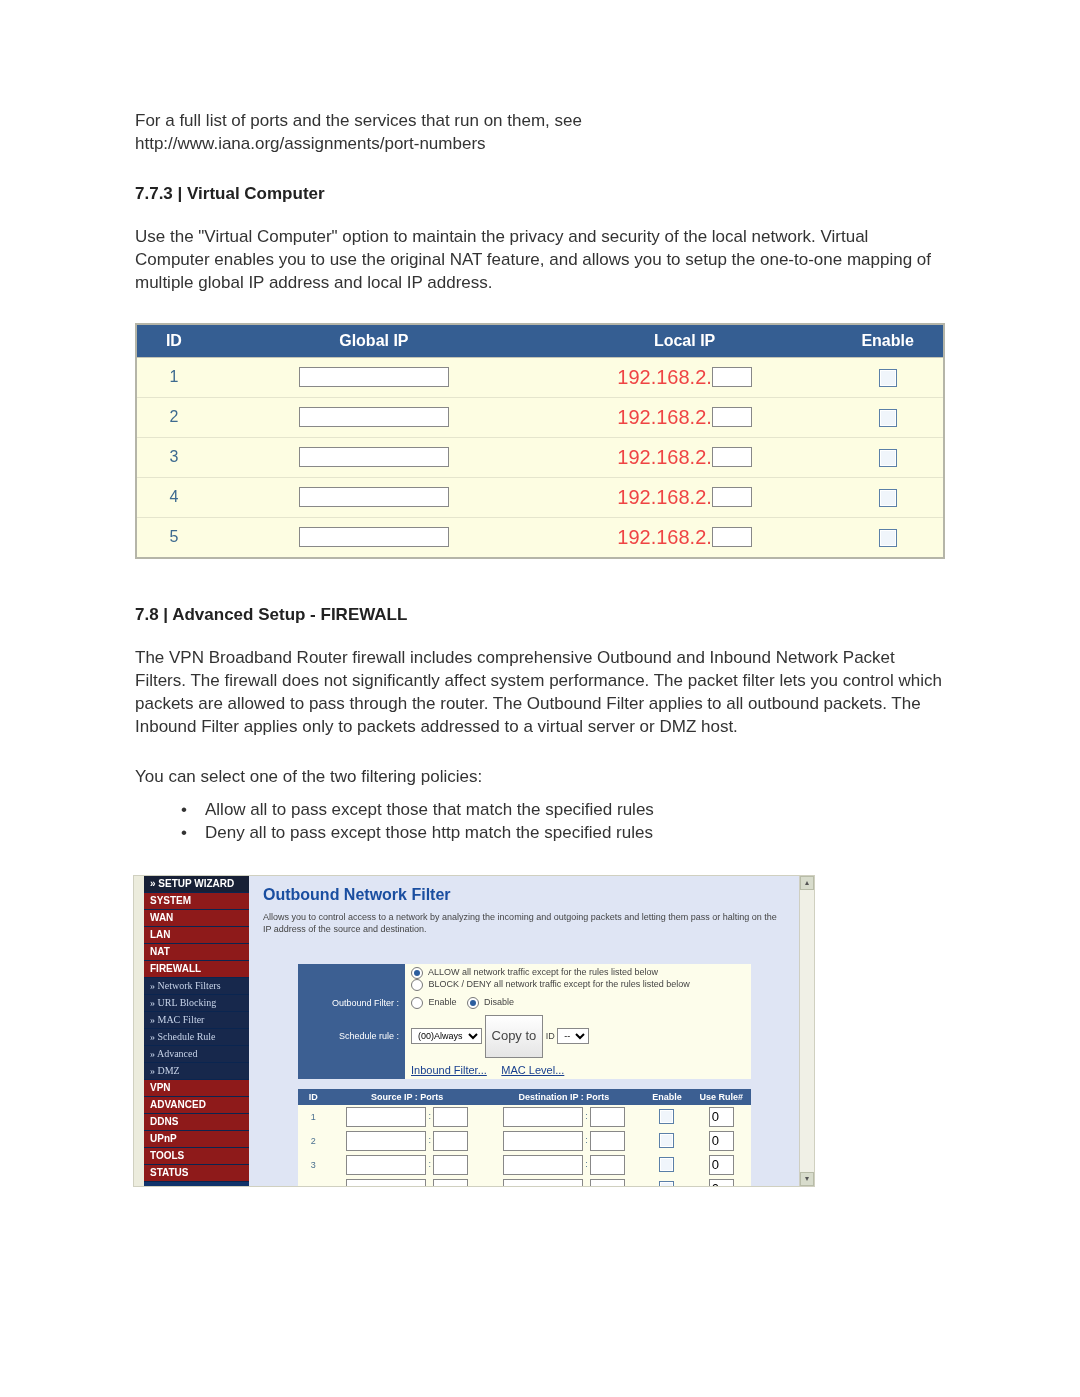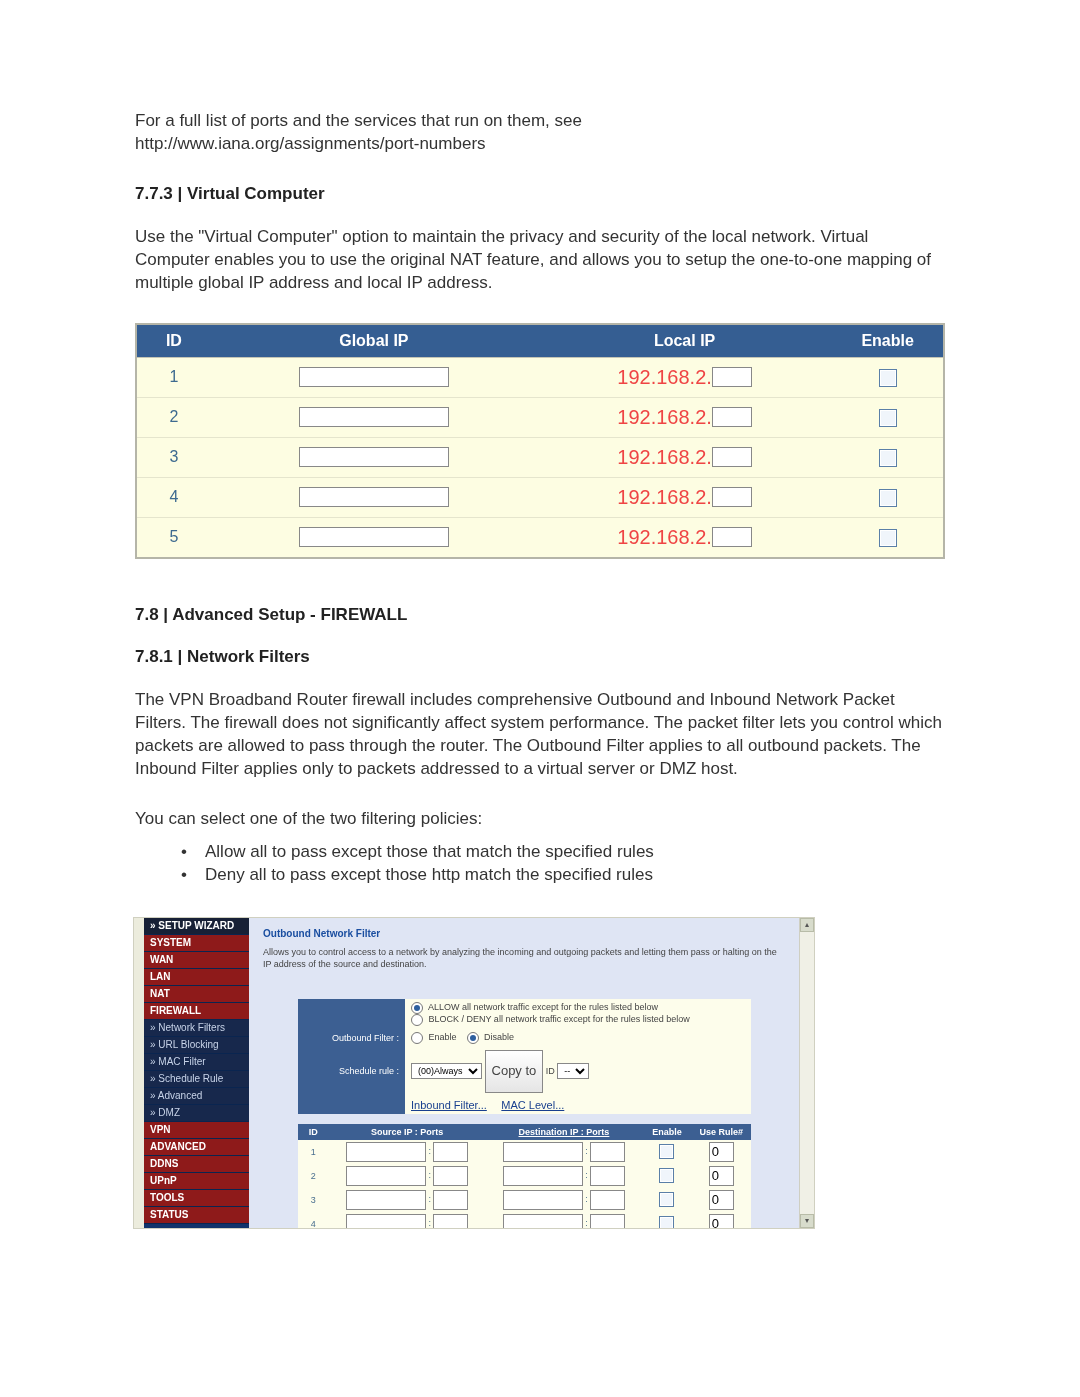--- a/index.html
+++ b/index.html
@@ -166,35 +166,36 @@
   }
   .sbi.red {
     background: #8e1a1a;
     color: #fff;
     font-weight: bold;
   }
   .sbi.sub {
     background: #17284c;
     color: #c7d3e8;
     font-weight: normal;
+    font-family: Liberation Serif, serif;
   }
   .content-pane {
     position: absolute;
     left: 115px;
     right: 14px;
     top: 0;
     bottom: 0;
     background: #dfe5f4;
     padding: 10px 14px 0 14px;
     box-sizing: border-box;
   }
   .panel-title {
     color: #1a4ea0;
     font-weight: bold;
-    font-size: 10px;
+    font-size: 16px;
     margin-bottom: 8px;
   }
   .panel-desc {
     color: #444;
     font-size: 9px;
     line-height: 1.3;
     margin-bottom: 28px;
   }
   .form-table {
     width: 453px;
@@ -277,21 +278,21 @@
     text-align: center;
   }
   .rules-table td {
     background: #fdfdeb;
     padding: 2px 3px;
     text-align: center;
     color: #4a6f8f;
   }
   .rt-id   { width: 22px; }
   .rt-src  { width: 145px; }
-  .rt-dst  { width: 145px; text-decoration: underline; }
+  .rt-dst  { width: 145px; }
   .rt-en   { width: 40px; }
   .rt-use  { width: 50px; }
   .pair { white-space: nowrap; }
 </style>
 </head>
 <body>
 
 <div class="page">
 
   <p class="para">
@@ -342,21 +343,20 @@
             <td>5</td>
             <td><input class="tinput" value="" style=""></td>
             <td class="local-ip-cell"><span class="local-ip-prefix">192.168.2.</span><input class="tinput narrow" value="" style=""></td>
             <td><span class="ck"></span></td>
           </tr>
         </tbody>
     </table>
   </div>
 
   <div class="heading">7.8 | Advanced Setup - FIREWALL</div>
-  <div class="heading">7.8.1 | Network Filters</div>
 
   <p class="para">The VPN Broadband Router firewall includes comprehensive Outbound and Inbound Network Packet Filters. The firewall does not significantly affect system performance. The packet filter lets you control which packets are allowed to pass through the router. The Outbound Filter applies to all outbound packets. The Inbound Filter applies only to packets addressed to a virtual server or DMZ host.</p>
 
   <p class="para">You can select one of the two filtering policies:</p>
   <div class="bullet-list">
     <div class="item">Allow all to pass except those that match the specified rules</div>
     <div class="item">Deny all to pass except those http match the specified rules</div>
   </div>
 
   <div class="shot">

